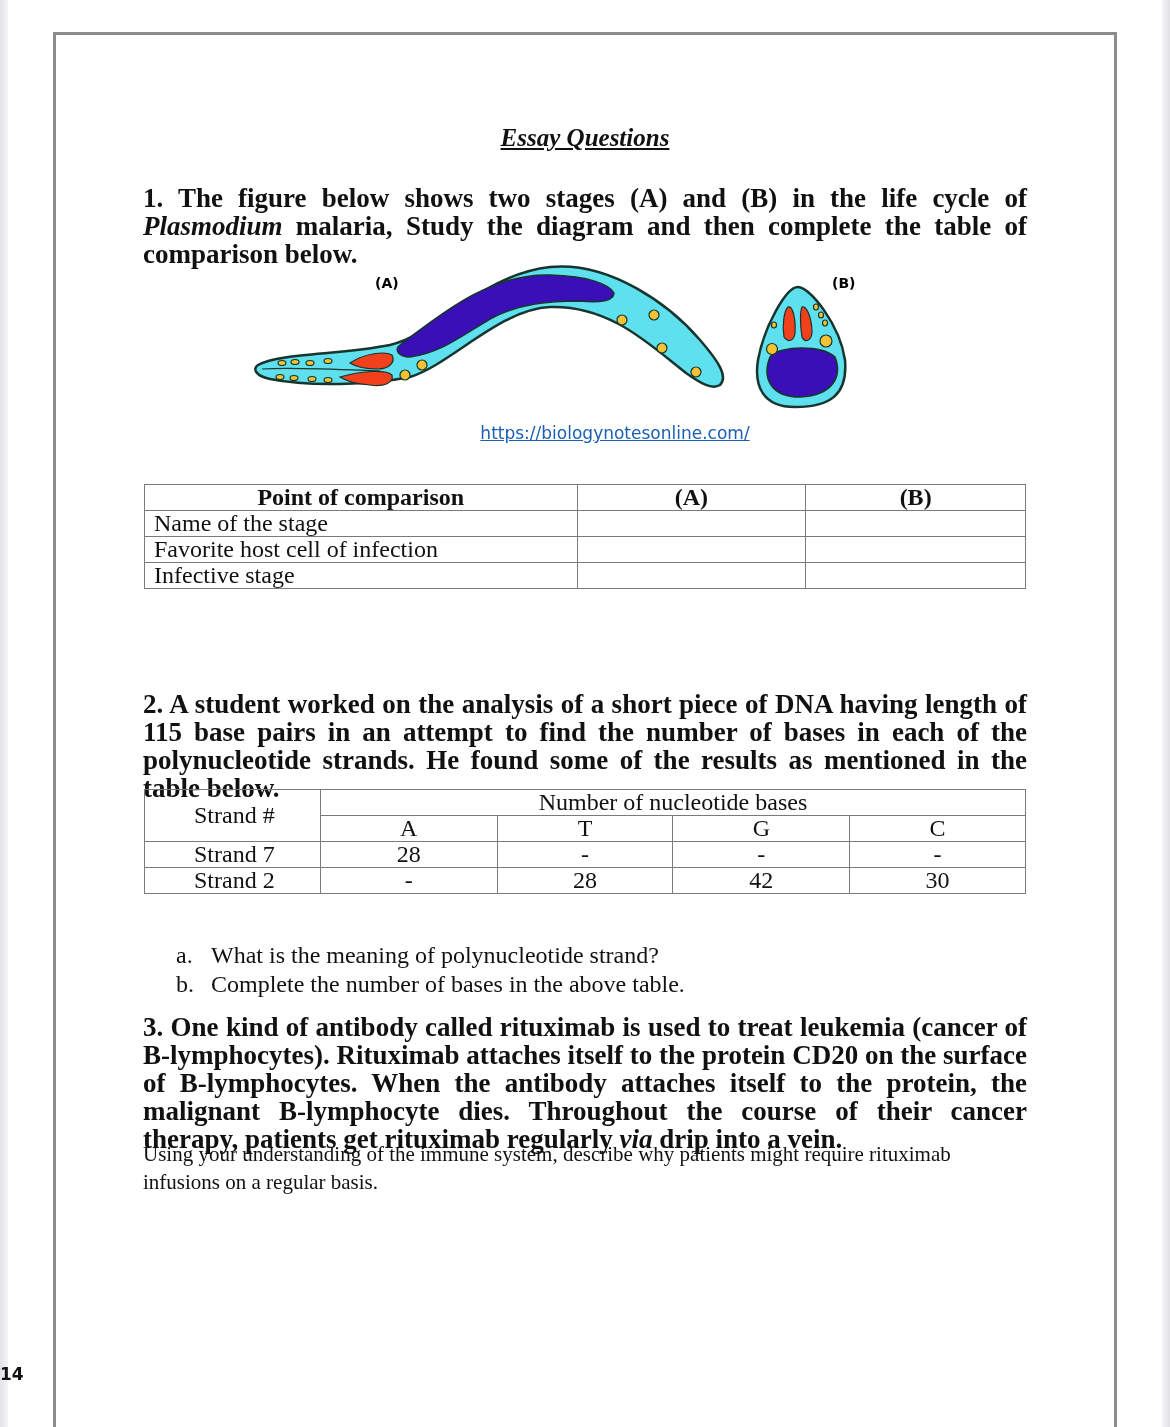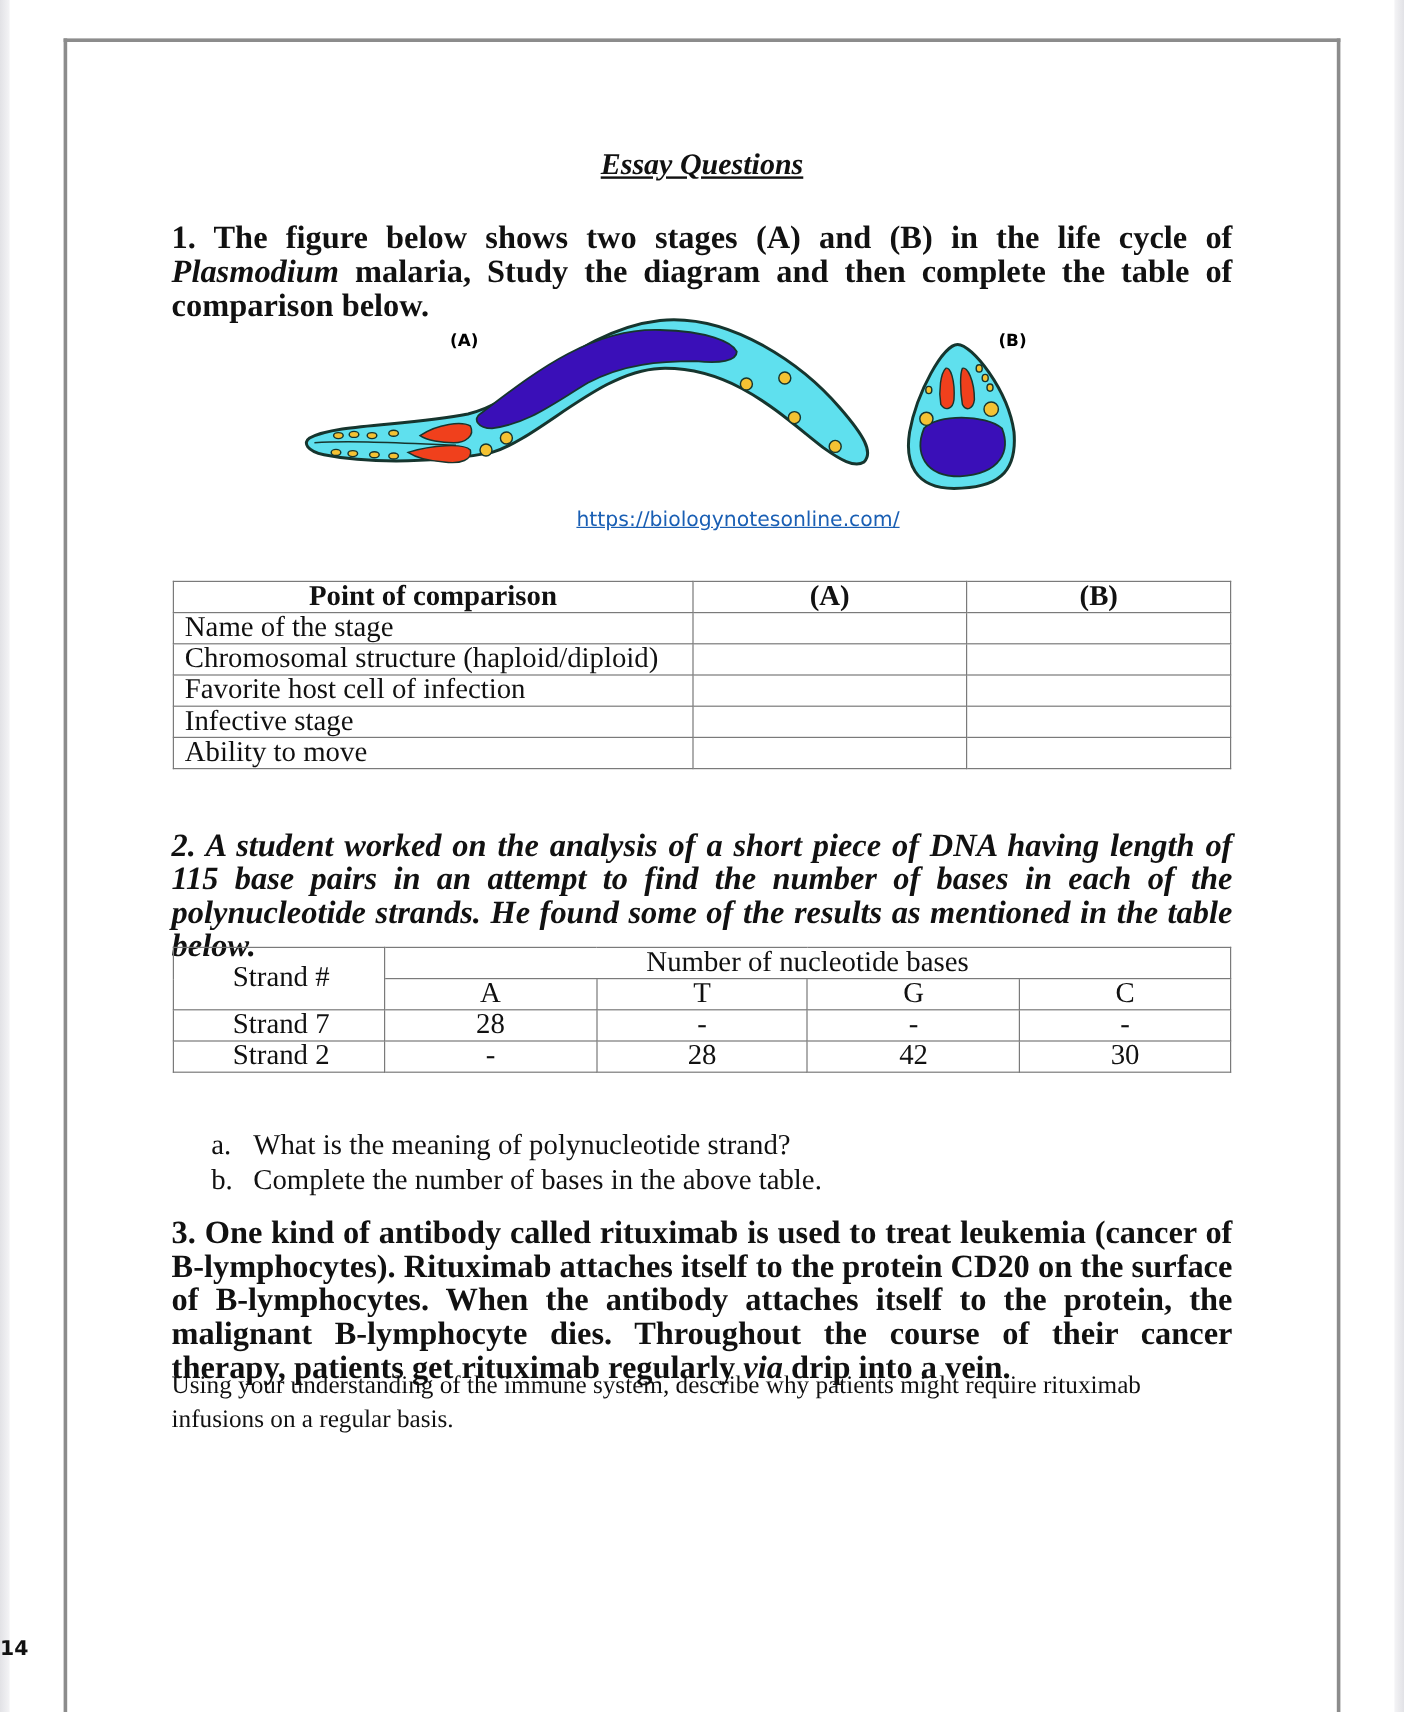--- a/index.html
+++ b/index.html
@@ -13,21 +13,21 @@
     position:absolute; left:53px; top:32px; width:1058px; height:1420px;
     border:3px solid #8c8c8c; border-bottom:none; background:#fff;
   }
   .abs { position:absolute; }
   .title {
     left:0; width:1170px; top:124px; text-align:center;
     font-weight:bold; font-style:italic; text-decoration:underline; font-size:25px;
   }
   .q-bold { font-weight:bold; font-size:27px; line-height:28px; text-align:justify; }
   .q1 { left:143px; top:184px; width:884px; }
-  .q2 { left:143px; top:690px; width:884px;font-style:italic; }
+  .q2 { left:143px; top:690px; width:884px; }
   .q3 { left:143px; top:1013px; width:884px; }
   .q3-task { left:143px; top:1140px; width:884px; font-size:21px; line-height:28px; }
   .fig { left:250px; top:245px; width:640px; height:175px; }
   .fig-label { font-family:"DejaVu Sans", sans-serif; font-weight:bold; font-size:14px; }
   .fig-link {
     left:0; width:1150px; top:423px; text-align:center;
     font-family:"DejaVu Sans", sans-serif; font-size:17px; color:#1a5fb4; text-decoration:underline;margin-left:40px;
   }
   table { border-collapse:collapse; position:absolute; }
   td, th { border:1.5px solid #7a7a7a; padding:0; font-size:24px; line-height:25px; }
@@ -111,36 +111,26 @@
     <th>Point of comparison</th>
     <th>(A)</th>
     <th>(B)</th>
   </tr>
   <tr>
     <td>Name of the stage</td>
     <td></td>
     <td></td>
   </tr>
   <tr>
-    <td>Chromosomal structure (haploid/diploid)</td>
-    <td></td>
-    <td></td>
-  </tr>
-  <tr>
     <td>Favorite host cell of infection</td>
     <td></td>
     <td></td>
   </tr>
   <tr>
     <td>Infective stage</td>
-    <td></td>
-    <td></td>
-  </tr>
-  <tr>
-    <td>Ability to move</td>
     <td></td>
     <td></td>
   </tr>
 </tbody>
   </table>
 
 <div class="abs q-bold q2">2. A student worked on the analysis of a short piece of DNA having length of 115 base pairs in an attempt to find the number of bases in each of the polynucleotide strands. He found some of the results as mentioned in the table below.</div>
 
 <table class="t2">
   <colgroup>

